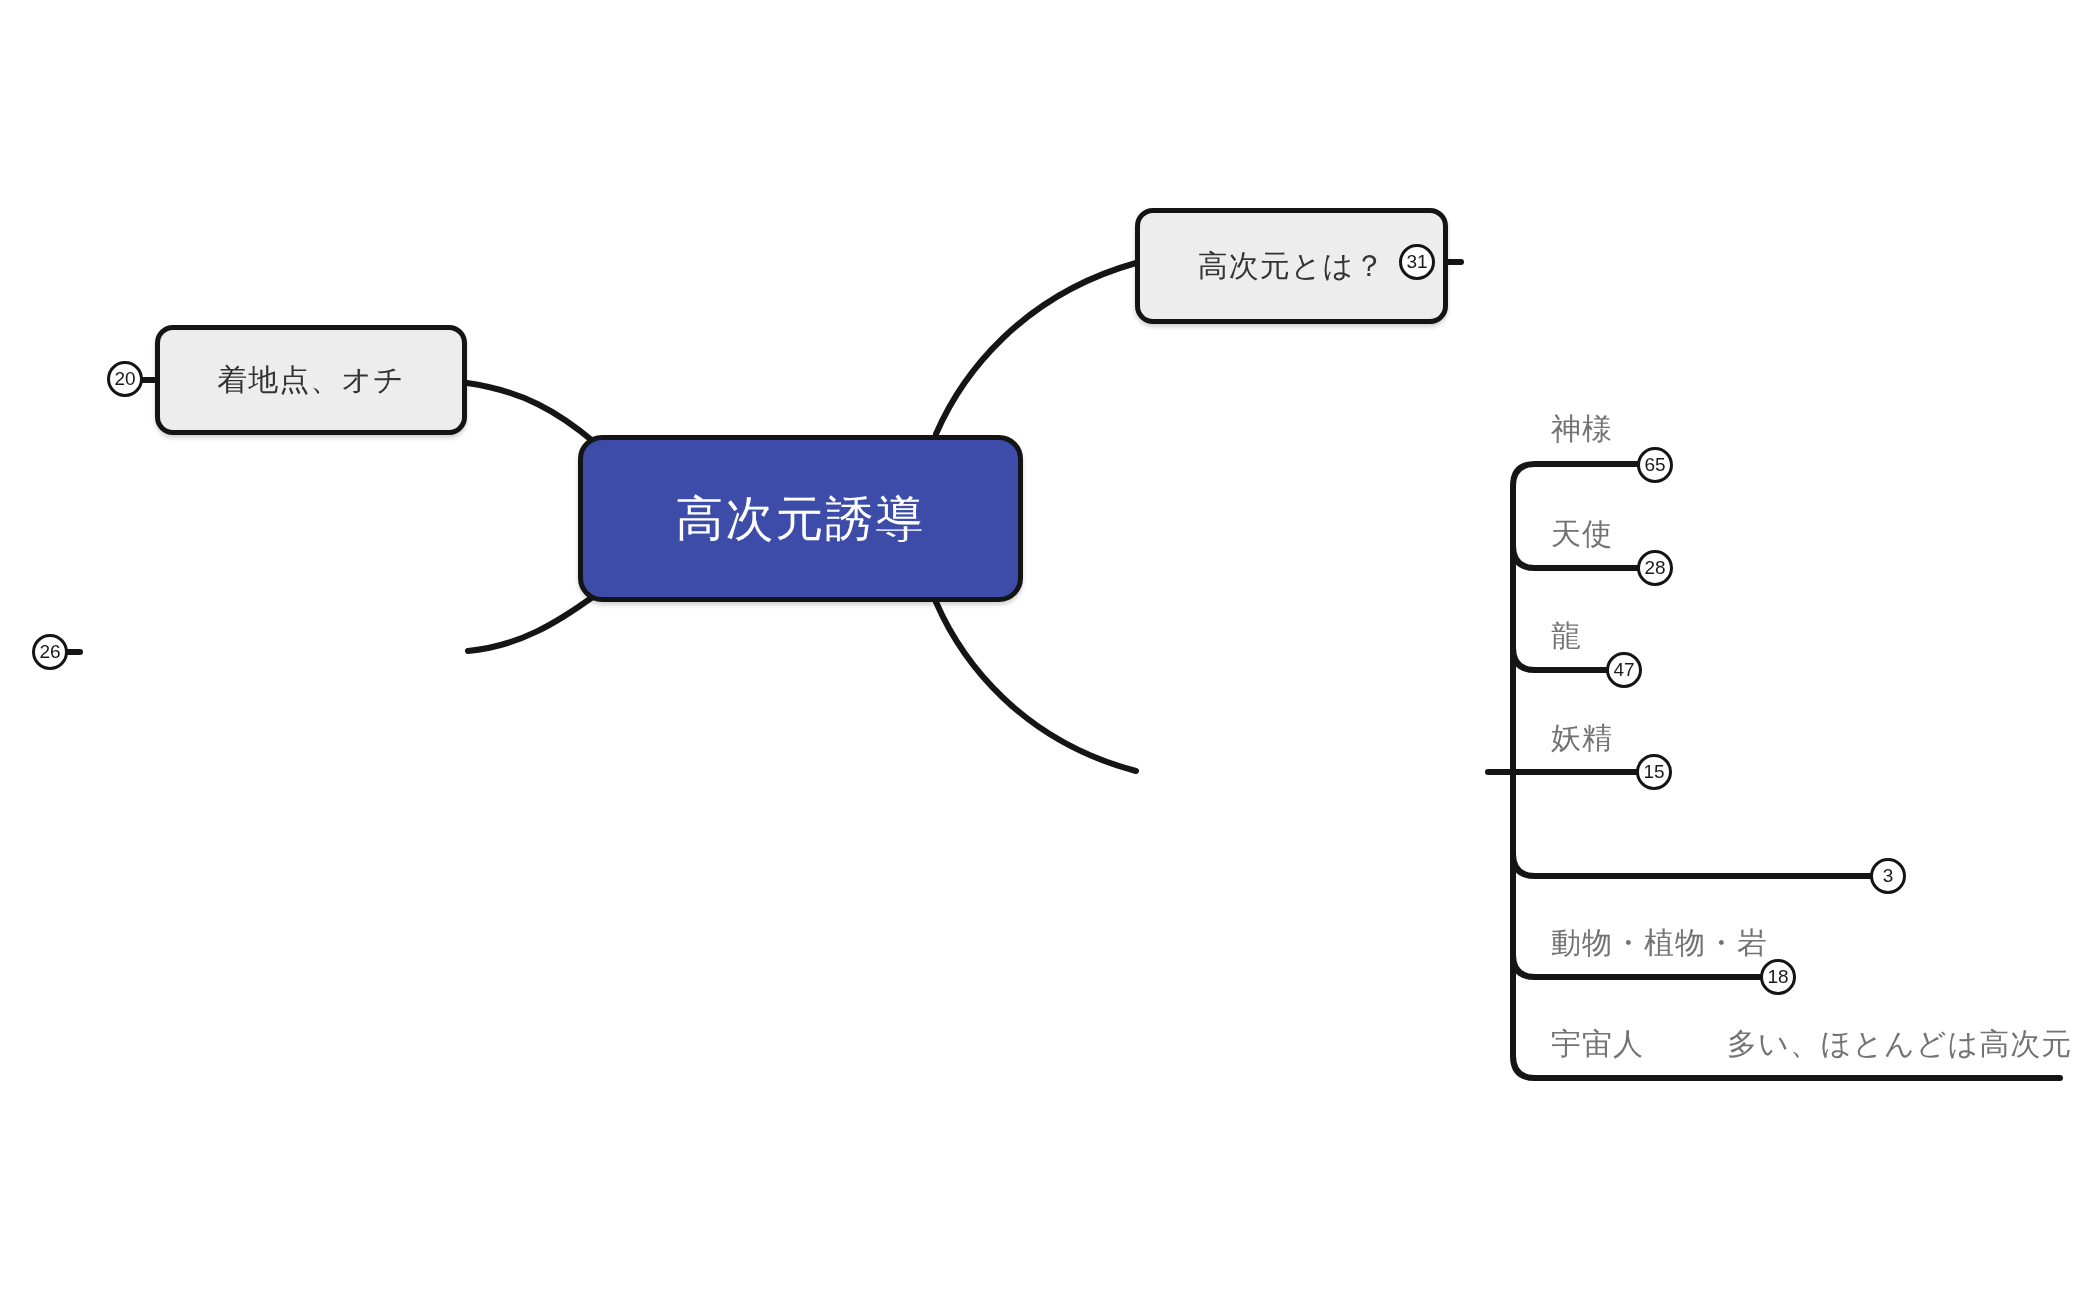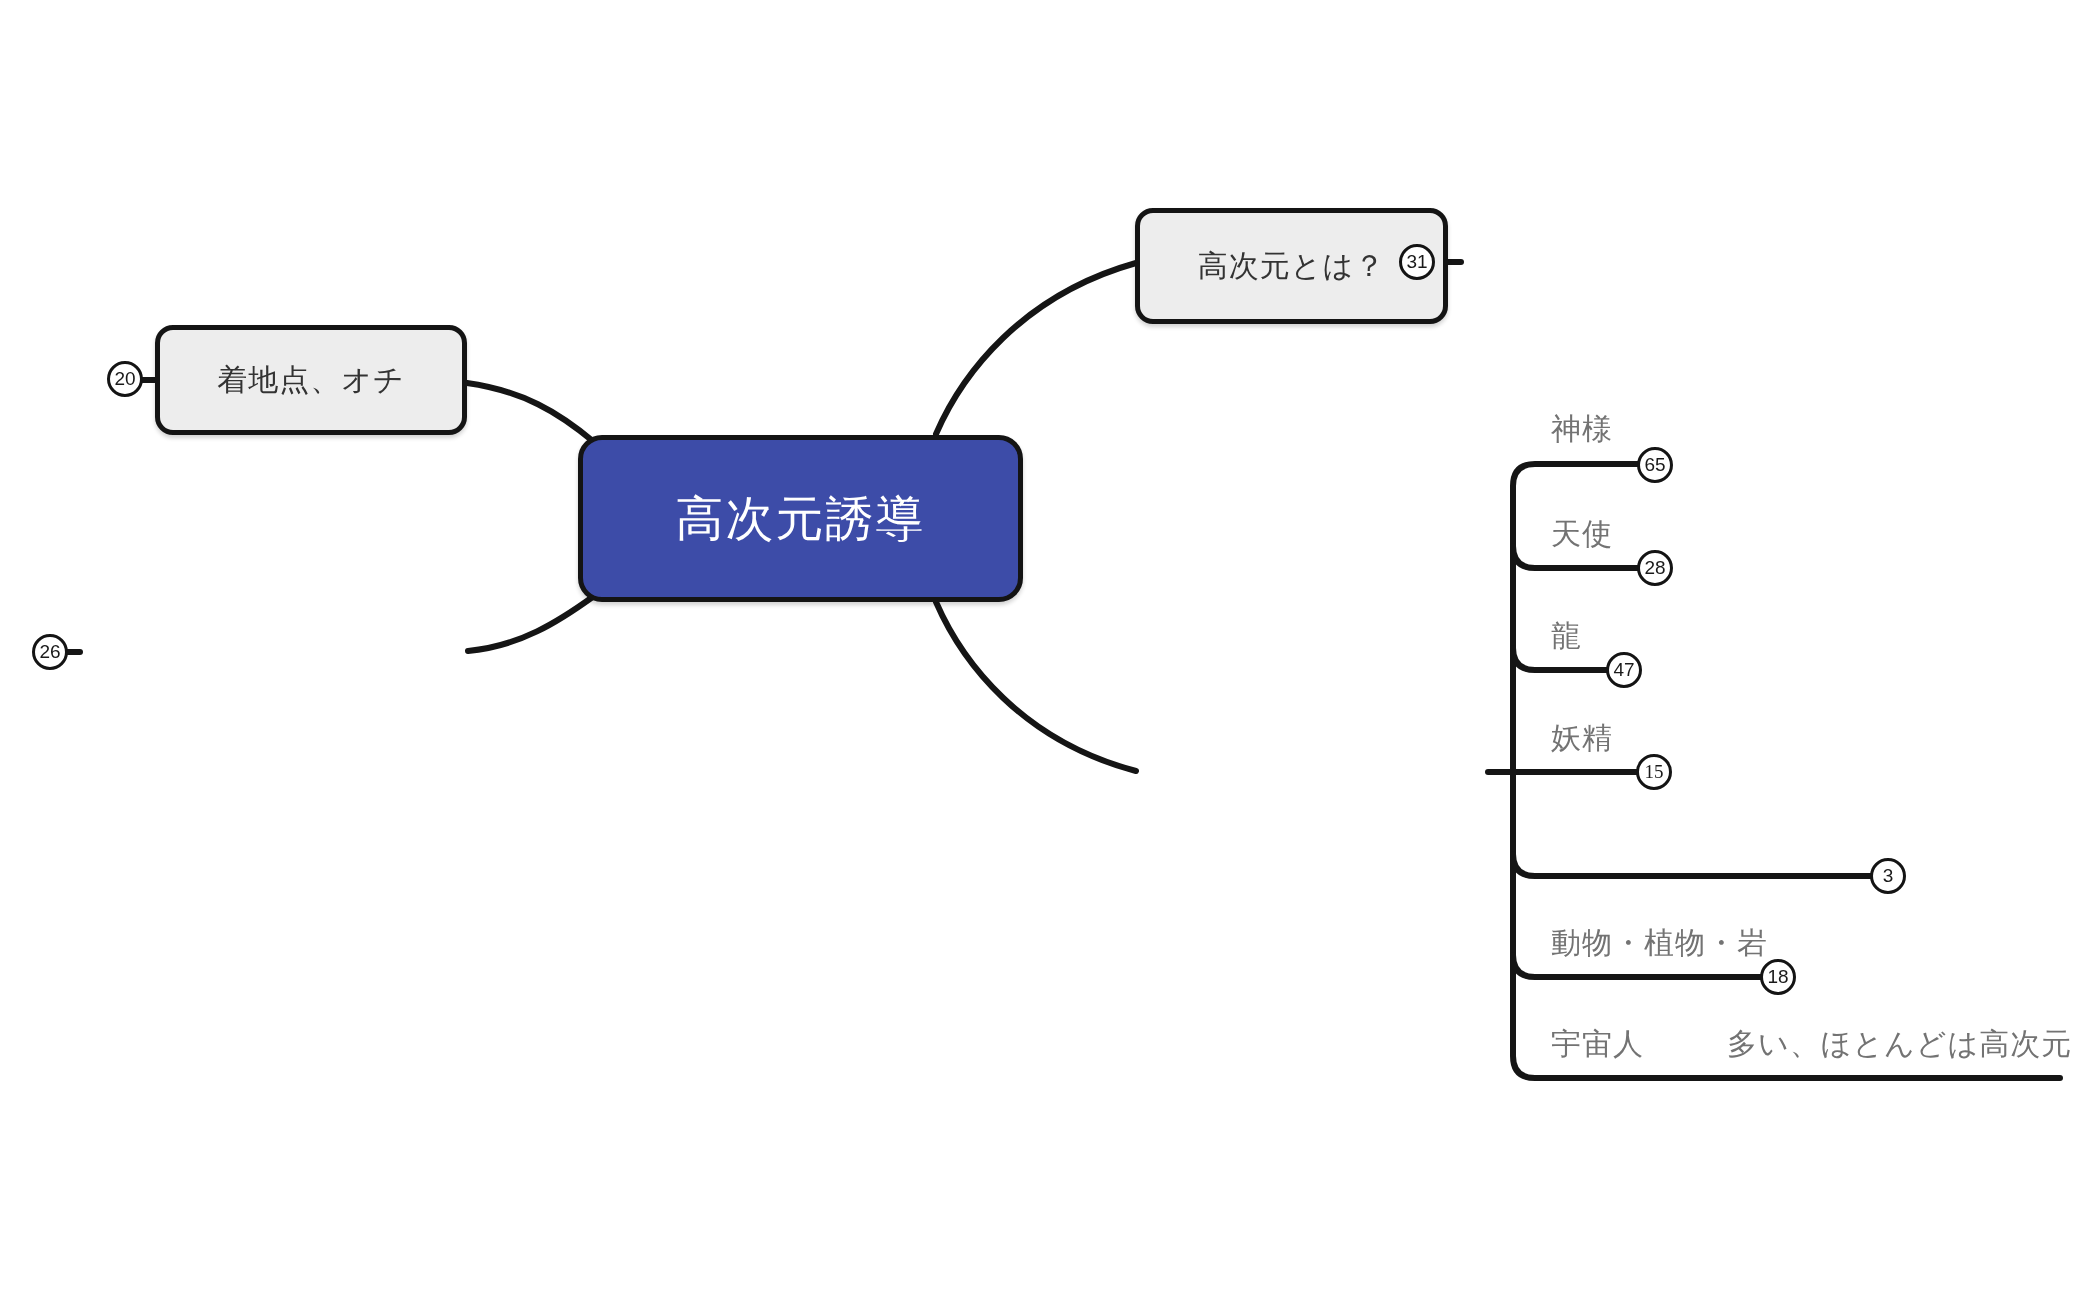--- a/index.html
+++ b/index.html
@@ -116,21 +116,21 @@
   <div class="badge" style="left:1637px; top:550px;">
     <span>28</span>
   </div>
 
   <div class="rowlabel" style="left:1551px; top:618px;">龍</div>
   <div class="badge" style="left:1606px; top:652px;">
     <span>47</span>
   </div>
 
   <div class="rowlabel" style="left:1551px; top:720px;">妖精</div>
-  <div class="badge" style="left:1636px; top:754px;font-family:Liberation Serif, serif;">
+  <div class="badge" style="left:1636px; top:754px;">
     <span>15</span>
   </div>
 
   <div class="badge" style="left:1870px; top:858px;">
     <span>3</span>
   </div>
 
   <div class="rowlabel" style="left:1551px; top:925px;">動物・植物・岩</div>
   <div class="badge" style="left:1760px; top:959px;">
     <span>18</span>

